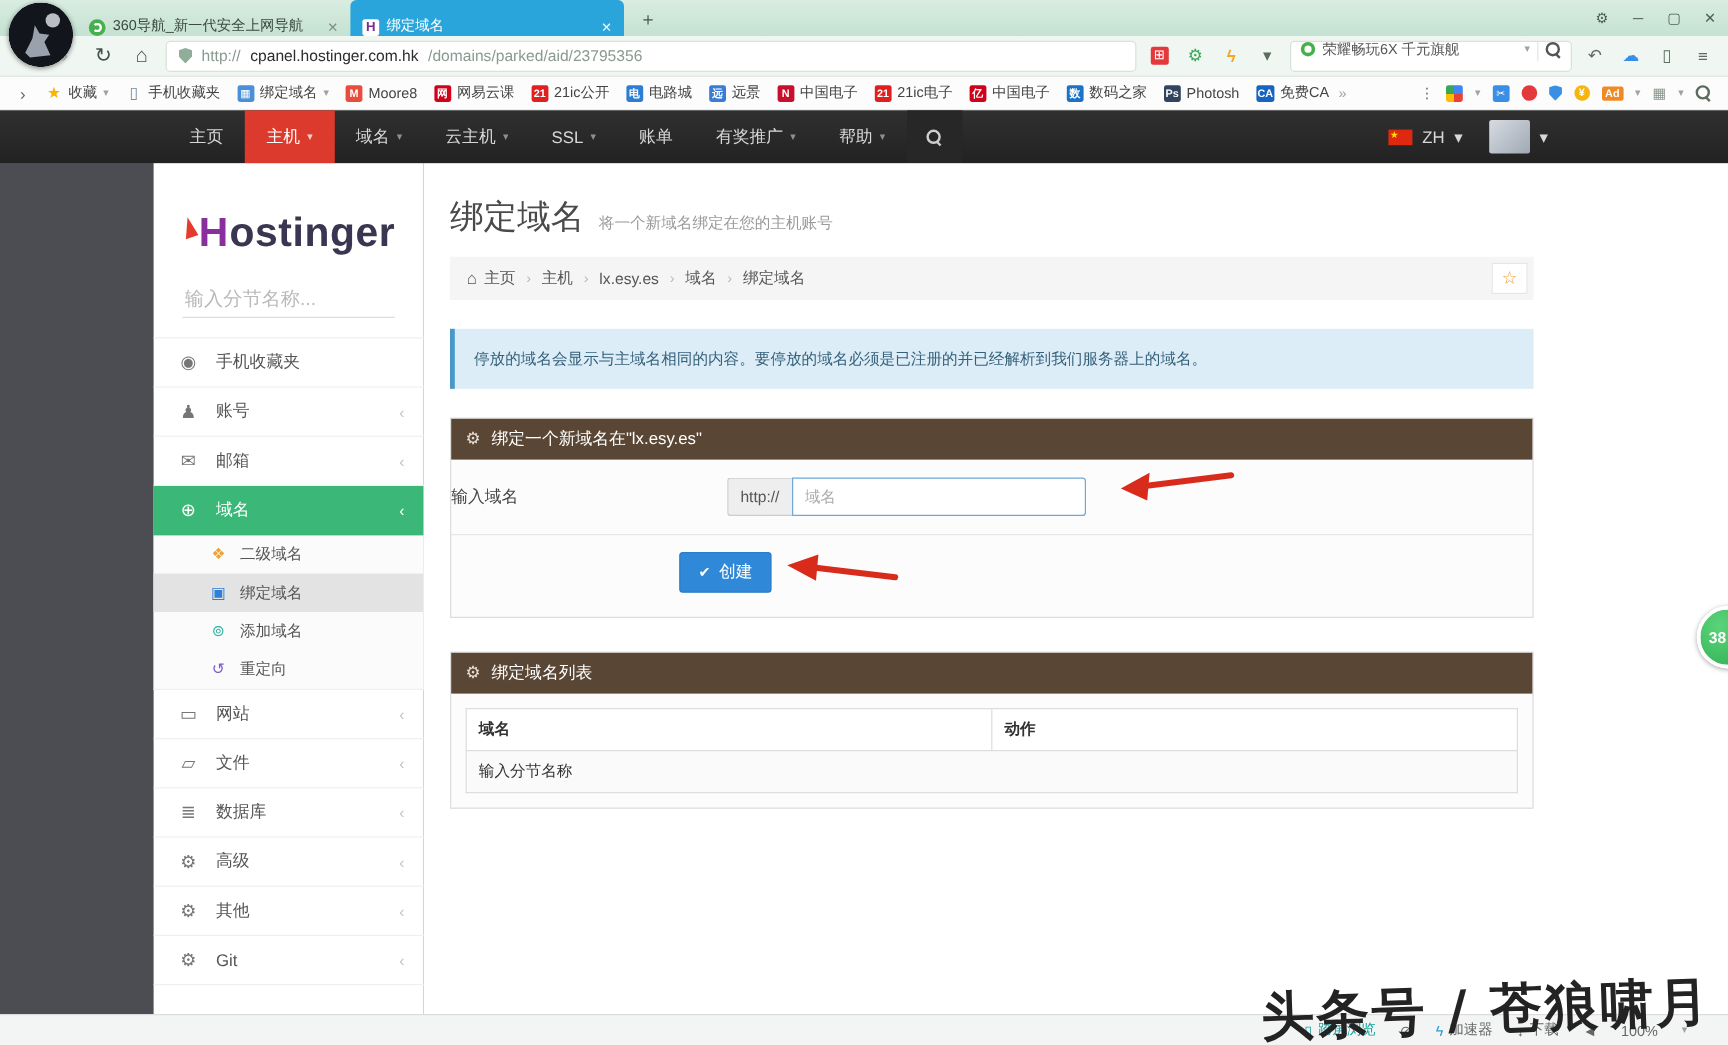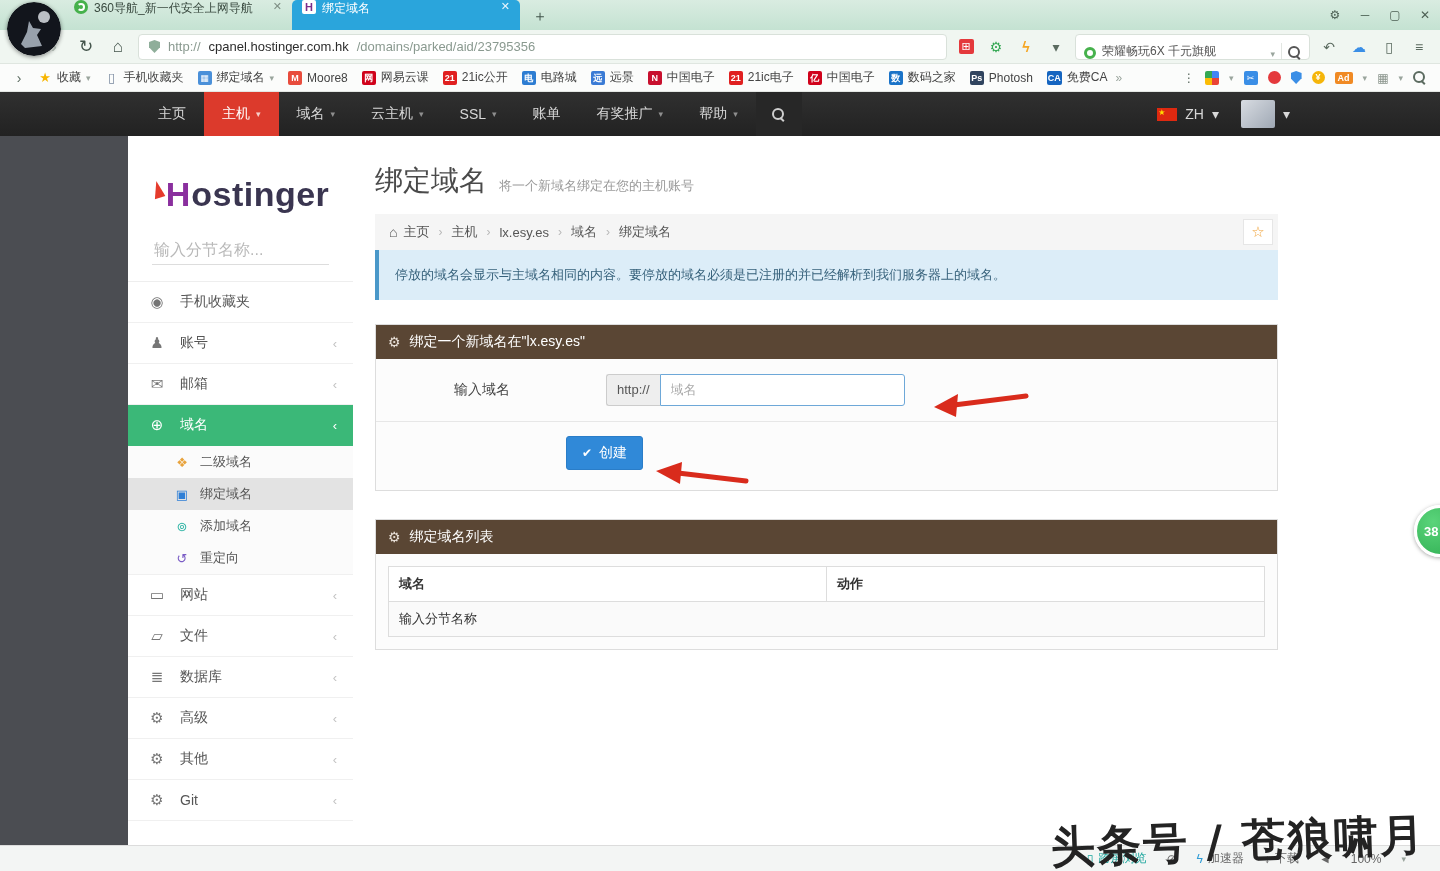--- a/index.html
+++ b/index.html
@@ -2,21 +2,21 @@
 <html><head>
 <meta charset="utf-8">
 <style>
   *{margin:0;padding:0;box-sizing:border-box}
   body{font-family:"Liberation Sans","DejaVu Sans",sans-serif;background:#222}
   .screen{position:relative;width:1440px;height:871px;overflow:hidden;background:#4b4d52}
 
   
   .tabstrip{position:absolute;top:0;left:0;right:0;height:30px;background:linear-gradient(#d9ece1,#c4e2d2);display:flex;align-items:flex-end}
   .wolf{position:absolute;left:7px;top:2px;width:54px;height:54px;border-radius:50%;z-index:60;box-shadow:0 1px 4px rgba(0,0,0,.45);overflow:hidden}
-  .tab{height:30px;display:flex;align-items:flex-start;gap:6px;padding:0 10px;width:228px;font-size:12px;color:#3a4a40}
+  .tab{height:30px;display:flex;align-items:flex-end;gap:6px;padding:0 10px;width:228px;font-size:12px;color:#3a4a40}
   .tab.inactive{margin-left:64px}
   .tab.active{background:#2aa5dc;color:#fff;border-radius:5px 5px 0 0}
   .tab-title{flex:1;white-space:nowrap;overflow:hidden;text-overflow:ellipsis}
   .tab-close{font-size:11px;color:#7d8d82}
   .tab.active .tab-close{color:#eaf6fd}
   .fav360{width:14px;height:14px;min-width:14px;border-radius:50%;background:#46b14c;position:relative}
   .fav360::after{content:"";position:absolute;inset:3px;border:2px solid #fff;border-radius:50%;border-left-color:transparent}
   .favh{width:14px;height:14px;min-width:14px;background:#fff;border-radius:2px;color:#7b2d8b;font-weight:bold;font-size:11px;line-height:14px;text-align:center}
   .newtab{width:28px;height:24px;margin:0 0 2px 6px;display:flex;align-items:center;justify-content:center;color:#40544a;font-size:15px}
   .winctl{margin-left:auto;display:flex;align-items:center;height:30px}
@@ -25,21 +25,21 @@
   
   .addressbar{position:absolute;top:30px;height:34px;left:0;right:0;background:#f0f6f1;border-bottom:1px solid #dfe6e0;display:flex;align-items:center;padding:0 10px;gap:8px}
   .navbtn{width:24px;height:24px;display:flex;align-items:center;justify-content:center;color:#42534a;font-size:17px}
   .navbtn.disabled{color:#b9c6bd}
   .urlbox{flex:1;height:26px;background:#fff;border:1px solid #d9e1da;border-radius:4px;display:flex;align-items:center;padding:0 10px;gap:8px;font-size:13px}
   .shield{width:11px;height:13px;min-width:11px;background:#8fae9a;clip-path:polygon(50% 0,100% 15%,100% 55%,50% 100%,0 55%,0 15%)}
   .url-dim{color:#8a9a90}.url-host{color:#2c2c2c}
   .abaricon{width:22px;display:flex;align-items:center;justify-content:center;font-size:14px;color:#5b6b60}
   .redgrid{width:15px;height:15px;background:#e4393c;border-radius:2px;color:#fff;font-size:11px;line-height:15px;text-align:center}
   .greengear{color:#35a854}.bolt{color:#f5a623;font-weight:bold}
-  .searchbox{width:235px;height:26px;background:#fff;border:1px solid #d9e1da;border-radius:4px;display:flex;align-items:flex-end;padding:0 8px;gap:6px;font-size:12px;color:#555}
+  .searchbox{width:235px;height:26px;background:#fff;border:1px solid #d9e1da;border-radius:4px;display:flex;align-items:flex-start;padding:0 8px;gap:6px;font-size:12px;color:#555}
   .ologo{width:12px;height:12px;min-width:12px;border-radius:50%;border:3px solid #46b14c}
   .sdiv{width:1px;height:16px;background:#e2e6e2}
   .mag{position:relative;width:13px;height:13px;display:inline-block}
   .mag::before{content:"";position:absolute;left:0;top:0;width:8px;height:8px;border:2px solid currentColor;border-radius:50%}
   .mag::after{content:"";position:absolute;left:9px;top:9px;width:5px;height:2px;background:currentColor;transform:rotate(45deg);transform-origin:0 0}
   .searchbox input{flex:1;border:none;outline:none;font-size:12px;color:#555;background:transparent}
 
   
   .bookmarks{position:absolute;top:64px;height:28px;left:0;right:0;background:#fbfcfb;border-bottom:1px solid #e4e7e4;display:flex;align-items:center;padding:0 8px;font-size:12px;color:#444;gap:2px}
   .bm{display:flex;align-items:center;gap:5px;padding:0 6px;height:22px;border-radius:3px;white-space:nowrap}
@@ -91,27 +91,27 @@
 
   
   .container{width:903px;margin-left:22px}
   .page-head{padding:26px 0 14px;display:flex;align-items:baseline;gap:12px}
   .page-title{font-size:28px;font-weight:normal;color:#4a4a4a}
   .page-sub{font-size:13px;color:#9a9a9a}
   .crumbbar{height:36px;background:#f5f5f5;display:flex;align-items:center;padding:0 14px;font-size:13px;color:#555;position:relative}
   .crumb-sep{color:#b8b8b8;margin:0 9px;font-size:12px}
   .crumb-home{margin-right:6px;font-size:14px;color:#555}
   .star-btn{position:absolute;right:5px;top:5px;width:30px;height:26px;background:#fff;border:1px solid #e6e6e6;display:flex;align-items:center;justify-content:center;color:#f0a43c;font-size:15px}
-  .alert{background:#dcedf8;border-left:4px solid #4a98c9;padding:15px 16px;font-size:13px;color:#35607a;line-height:1.5}
+  .alert{margin-top:24px;background:#dcedf8;border-left:4px solid #4a98c9;padding:15px 16px;font-size:13px;color:#35607a;line-height:1.5}
   .panel{margin-top:24px;border:1px solid #ddd;background:#fcfcfc}
   .panel.second{margin-top:28px}
   .panel-h{height:34px;background:#5a4634;color:#fff;display:flex;align-items:center;gap:9px;padding:0 12px;font-size:14px}
   .panel-h .pgear{font-size:14px;color:#e8e0d8}
   .form-row{display:flex;align-items:center;padding:15px 0}
-  .form-label{width:230px;text-align:center;padding-right:18px;font-size:14px;color:#444}
+  .form-label{width:230px;text-align:left;padding-right:18px;font-size:14px;color:#444}
   .igroup{display:flex;height:32px}
   .iaddon{background:#eee;border:1px solid #ccc;border-right:none;padding:0 10px;font-size:13px;color:#555;display:flex;align-items:center;border-radius:3px 0 0 3px}
   .igroup input{width:245px;border:1px solid #6ea8d8;padding:0 10px;font-size:13px;color:#333;border-radius:0 3px 3px 0;outline:none;background:#fff}
   .igroup input::placeholder{color:#aaa}
   .panel-divider{border-top:1px solid #e7e7e7}
   .btn-row{padding:14px 0 20px 190px}
   .btn-primary{display:inline-flex;align-items:center;gap:7px;background:#3089d8;color:#fff;border:1px solid #2a7dc8;padding:7px 15px;font-size:14px;border-radius:3px;cursor:pointer}
   .btn-check{font-size:12px}
   .tablewrap{padding:12px}
   table{width:100%;border-collapse:collapse;font-size:13px;color:#333;background:#fff}

